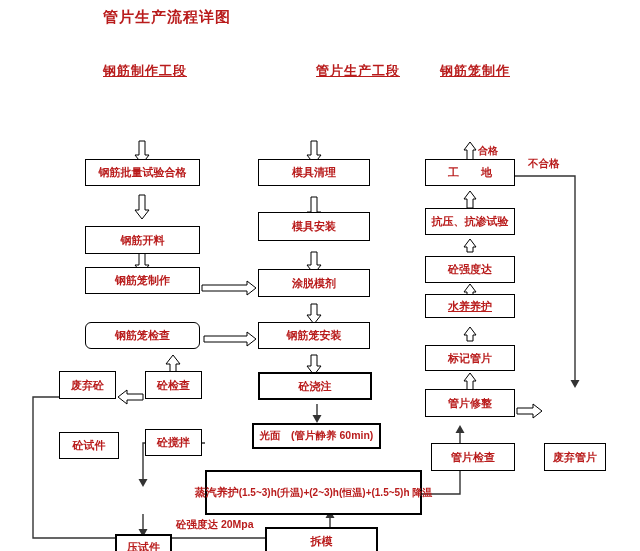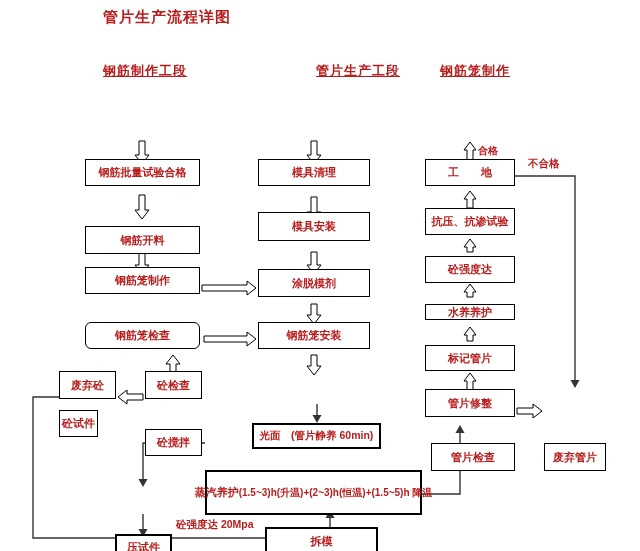--- a/index.html
+++ b/index.html
@@ -90,37 +90,38 @@
 
   <div class="box" style="left:85px;top:113px;width:115px;height:27px;">钢筋批量试验合格</div>
   <div class="box" style="left:85px;top:180px;width:115px;height:28px;">钢筋开料</div>
   <div class="box" style="left:85px;top:221px;width:115px;height:27px;">钢筋笼制作</div>
   <div class="box" style="left:85px;top:276px;width:115px;height:27px;border-radius:6px;">钢筋笼检查</div>
 
   <div class="box" style="left:258px;top:113px;width:112px;height:27px;">模具清理</div>
   <div class="box" style="left:258px;top:166px;width:112px;height:29px;">模具安装</div>
   <div class="box" style="left:258px;top:223px;width:112px;height:28px;">涂脱模剂</div>
   <div class="box" style="left:258px;top:276px;width:112px;height:27px;">钢筋笼安装</div>
+  <div class="box b2" style="left:258px;top:326px;width:114px;height:28px;">砼浇注</div>
   <div class="box b2 smooth" style="left:252px;top:377px;width:129px;height:26px;">光面　(管片静养 60min)</div>
   <div class="box b2 steam" style="left:205px;top:424px;width:217px;height:45px;">
     <div>蒸汽养护</div>
     <div class="formula">(1.5~3)h(升温)+(2~3)h(恒温)+(1.5~5)h 降温</div>
   </div>
   <div class="box b2" style="left:265px;top:481px;width:113px;height:28px;">拆模</div>
 
   <div class="box" style="left:59px;top:325px;width:57px;height:28px;">废弃砼</div>
   <div class="box" style="left:145px;top:325px;width:57px;height:28px;">砼检查</div>
   <div class="box" style="left:145px;top:383px;width:57px;height:27px;">砼搅拌</div>
-  <div class="box" style="left:59px;top:364px;width:39px;height:27px;">砼试件</div>
+  <div class="box" style="left:59px;top:386px;width:60px;height:27px;">砼试件</div>
   <div class="box b2" style="left:115px;top:488px;width:57px;height:26px;">压试件</div>
 
   <div class="box" style="left:425px;top:113px;width:90px;height:27px;">工　　地</div>
   <div class="box" style="left:425px;top:162px;width:90px;height:27px;">抗压、抗渗试验</div>
   <div class="box" style="left:425px;top:210px;width:90px;height:27px;">砼强度达</div>
-  <div class="box" style="left:425px;top:258px;width:90px;height:16px;">水养养护</div>
+  <div class="box" style="left:425px;top:248px;width:90px;height:24px;text-decoration:underline;">水养养护</div>
   <div class="box" style="left:425px;top:299px;width:90px;height:26px;">标记管片</div>
   <div class="box" style="left:425px;top:343px;width:90px;height:28px;">管片修整</div>
   <div class="box" style="left:431px;top:397px;width:84px;height:28px;">管片检查</div>
   <div class="box" style="left:544px;top:397px;width:62px;height:28px;">废弃管片</div>
 
   <div class="edge-label" style="left:478px;top:144px;font-size:10px;">合格</div>
   <div class="edge-label" style="left:528px;top:157px;">不合格</div>
   <div class="edge-label" style="left:176px;top:518px;">砼强度达 20Mpa</div>
 
 </div>

